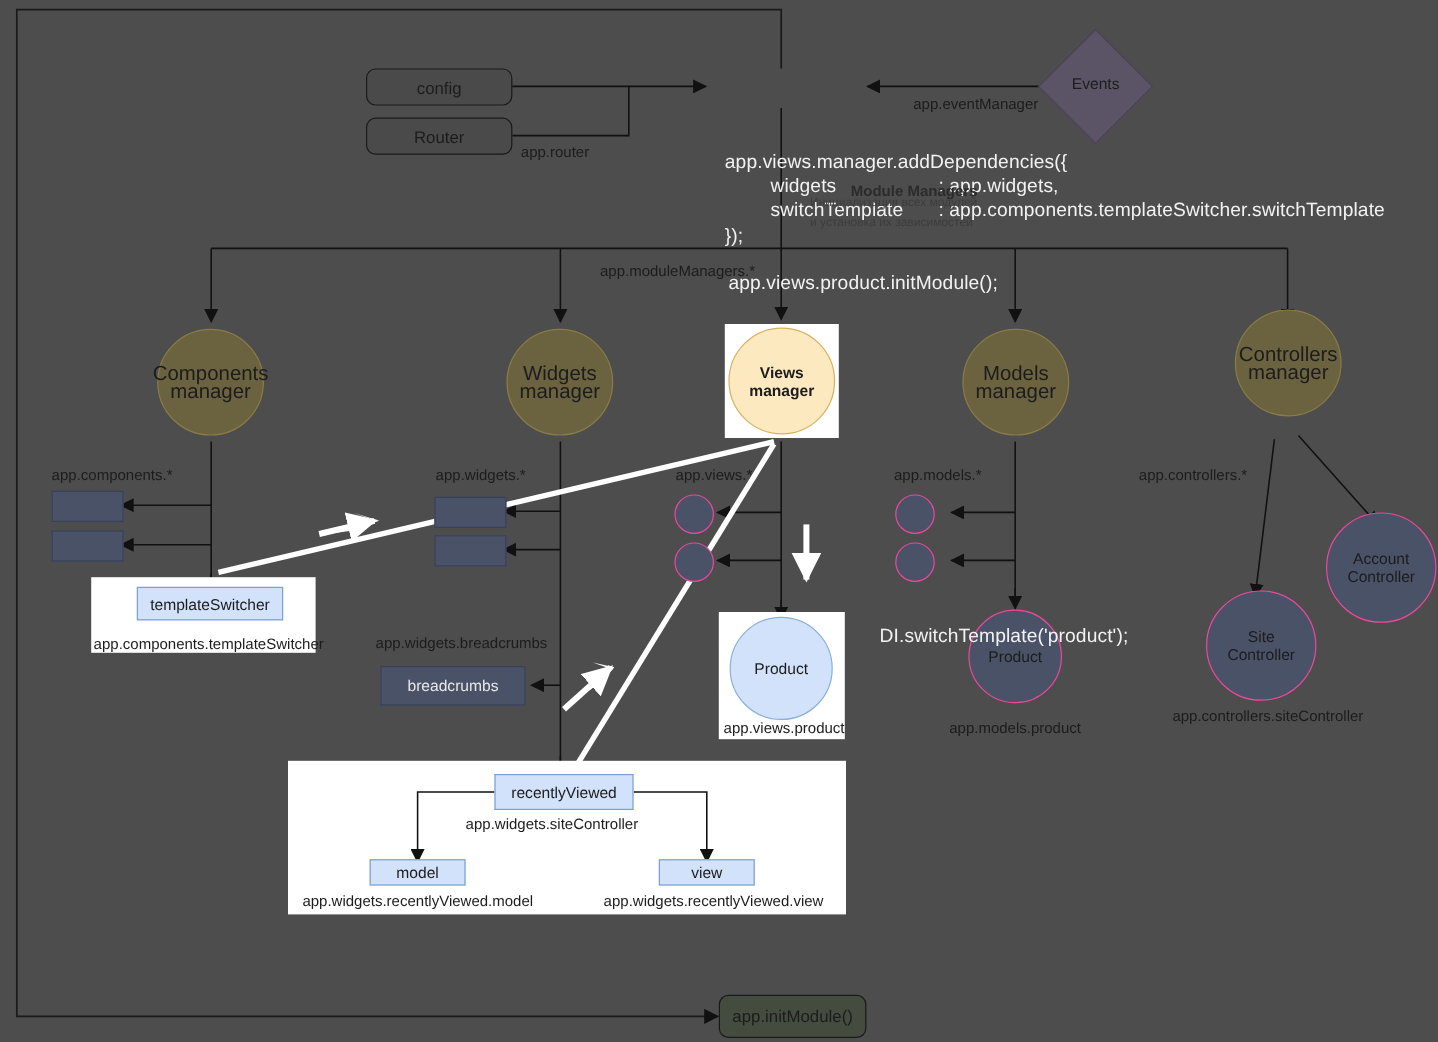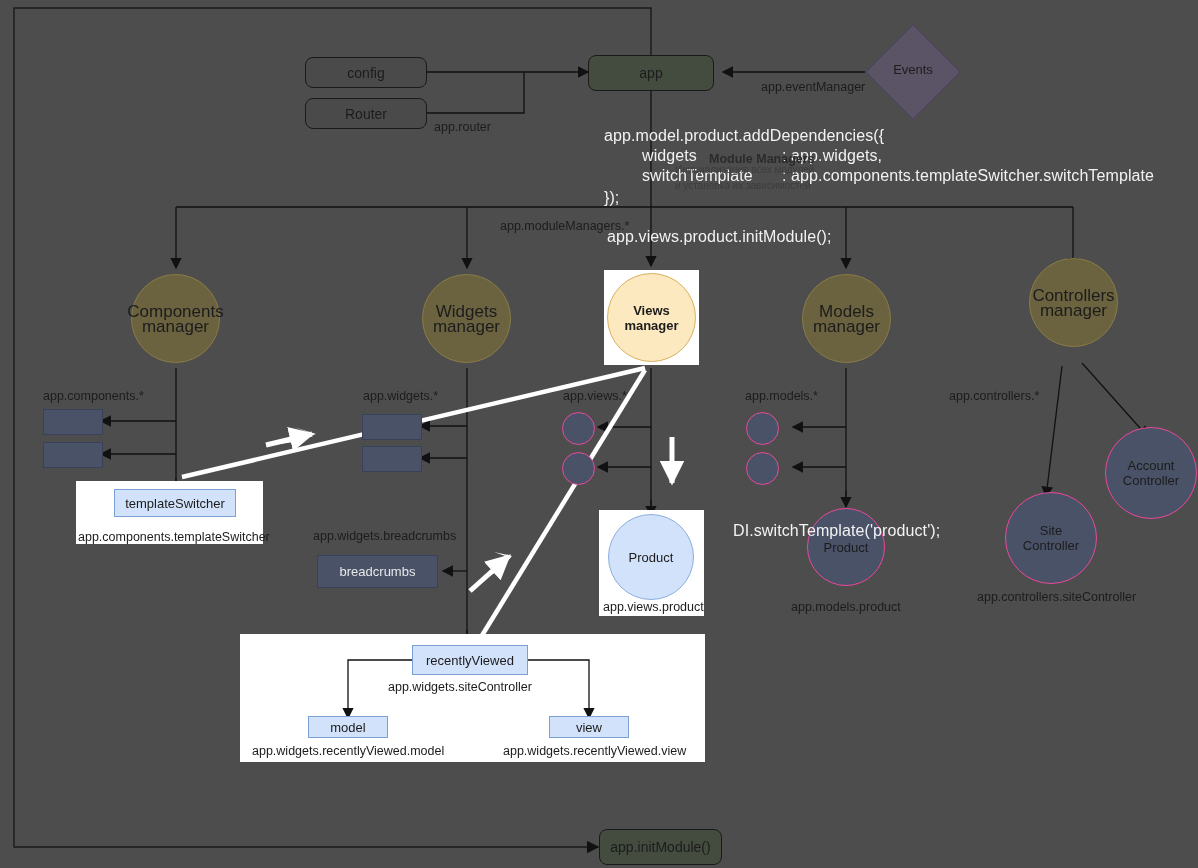--- a/index.html
+++ b/index.html
@@ -144,32 +144,29 @@
   <div class="node rbox grey" style="left:305px;top:57px;width:122px;height:31px;">
     <span>config</span>
   </div>
 
   <div class="node rbox grey" style="left:305px;top:98px;width:122px;height:31px;">
     <span>Router</span>
   </div>
 
   <div class="lbl" style="left:434px;top:120px;">app.router</div>
 
-  <div class="node rbox green" style="left:588px;top:55px;width:126px;height:36px;">
-    <span>app</span>
-  </div>
 
   <div style="position:absolute;left:879px;top:38px;width:68px;height:68px;">
     <div class="diamond"></div>
     <div class="diamond-label" style="left:13px;top:24px;width:42px;text-align:center;">Events</div>
   </div>
 
   <div class="lbl" style="left:761px;top:80px;">app.eventManager</div>
 
-  <div class="code" style="left:604px;top:127px;">app.model.product.addDependencies({</div>
+  <div class="code" style="left:604px;top:127px;">app.views.manager.addDependencies({</div>
   <div class="code" style="left:642px;top:147px;">widgets</div>
   <div class="code" style="left:782px;top:147px;">: app.widgets,</div>
   <div class="code" style="left:642px;top:167px;">switchTemplate</div>
   <div class="code" style="left:782px;top:167px;">: app.components.templateSwitcher.switchTemplate</div>
   <div class="code" style="left:604px;top:189px;">});</div>
 
   <div class="ru title" style="left:709px;top:152px;">Module Managers</div>
   <div class="ru" style="left:675px;top:164px;">Инициализация всех модулей</div>
   <div class="ru" style="left:675px;top:180px;">и установка их зависимостей</div>
 

